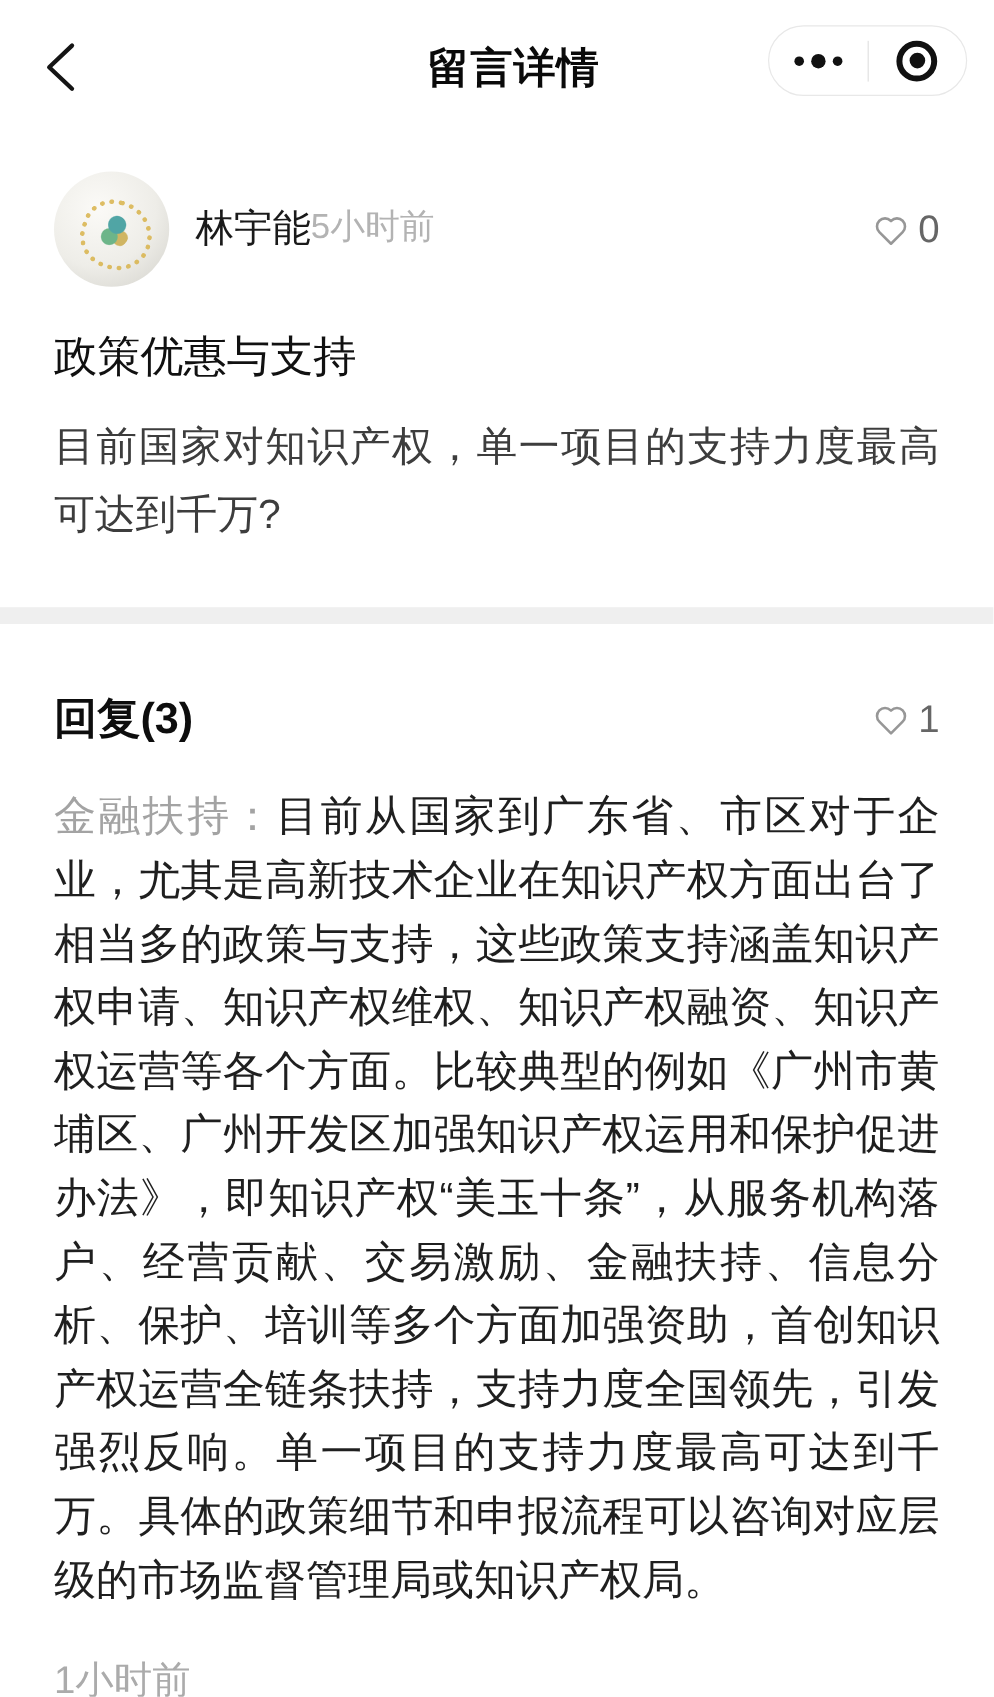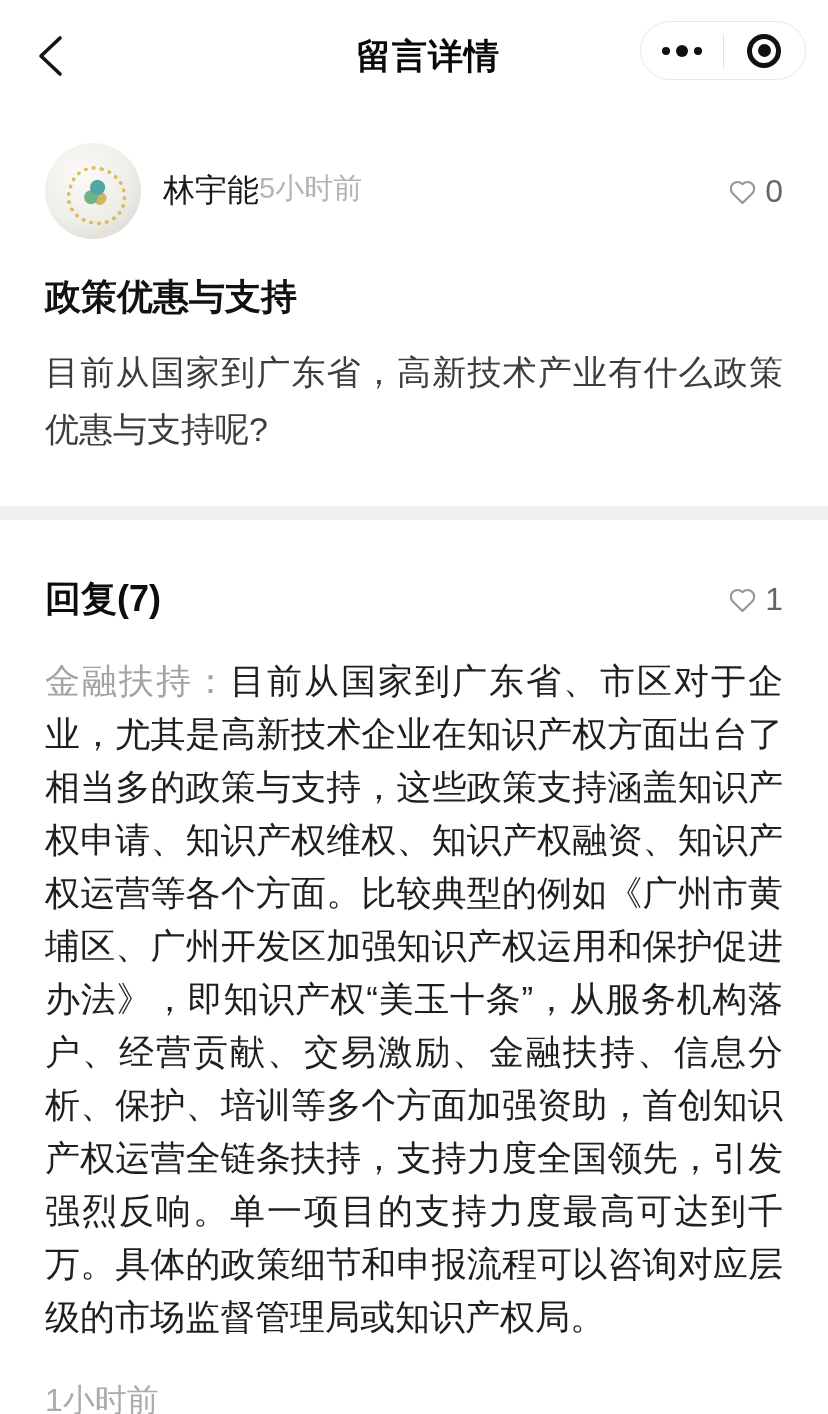--- a/index.html
+++ b/index.html
@@ -98,21 +98,21 @@
   .author-name { font-size:32px; color:#1a1a1a; }
   .comment-time { font-size:29px; color:#b3b3b3; margin-top:0; }
   .like-group {
     margin-left:auto; align-self:center;
     display:flex; align-items:center; gap:7px;
     cursor:pointer;
   }
   .heart-icon { width:31px; height:29px; display:block; }
   .like-count { font-size:32px; color:#666; }
 
-  .comment-title { margin-top:34px; font-size:36px; font-weight:bold; color:#111; }
+  .comment-title { margin-top:34px; font-size:36px; font-weight:normal; color:#111; }
   .comment-body {
     margin-top:22px;
     font-size:34px; line-height:57px; color:#3d3d3d;
     text-align:justify;
   }
 
   
   .section-divider { height:14px; background:#efefef; }
 
   
@@ -164,28 +164,28 @@
     </div>
     <div class="like-group">
       <svg class="heart-icon" viewBox="0 0 24 23">
         <path d="M12 20.7 4.3 13a5.3 5.3 0 0 1 0-7.5 5.3 5.3 0 0 1 7.5 0l.2.2.2-.2a5.3 5.3 0 0 1 7.5 0 5.3 5.3 0 0 1 0 7.5Z" fill="none" stroke="#979797" stroke-width="1.7" stroke-linejoin="round"></path>
       </svg>
       <span class="like-count">0</span>
     </div>
   </div>
 
   <div class="comment-title">政策优惠与支持</div>
-  <div class="comment-body">目前从国家到广东省，高新技术产业有什么政策优惠与支持呢?</div>
+  <div class="comment-body">目前国家对知识产权，单一项目的支持力度最高可达到千万?</div>
 </div>
 
 <div class="section-divider"></div>
 
 <div class="reply-section">
   <div class="reply-header">
-    <div class="reply-title">回复(7)</div>
+    <div class="reply-title">回复(3)</div>
     <div class="like-group">
       <svg class="heart-icon" viewBox="0 0 24 23">
         <path d="M12 20.7 4.3 13a5.3 5.3 0 0 1 0-7.5 5.3 5.3 0 0 1 7.5 0l.2.2.2-.2a5.3 5.3 0 0 1 7.5 0 5.3 5.3 0 0 1 0 7.5Z" fill="none" stroke="#979797" stroke-width="1.7" stroke-linejoin="round"></path>
       </svg>
       <span class="like-count">1</span>
     </div>
   </div>
 
   <p class="reply-body"><span class="reply-label">金融扶持：</span><span>目前从国家到广东省、市区对于企业，尤其是高新技术企业在知识产权方面出台了相当多的政策与支持，这些政策支持涵盖知识产权申请、知识产权维权、知识产权融资、知识产权运营等各个方面。比较典型的例如《广州市黄埔区、广州开发区加强知识产权运用和保护促进办法》，即知识产权“美玉十条”，从服务机构落户、经营贡献、交易激励、金融扶持、信息分析、保护、培训等多个方面加强资助，首创知识产权运营全链条扶持，支持力度全国领先，引发强烈反响。单一项目的支持力度最高可达到千万。具体的政策细节和申报流程可以咨询对应层级的市场监督管理局或知识产权局。</span></p>
 

